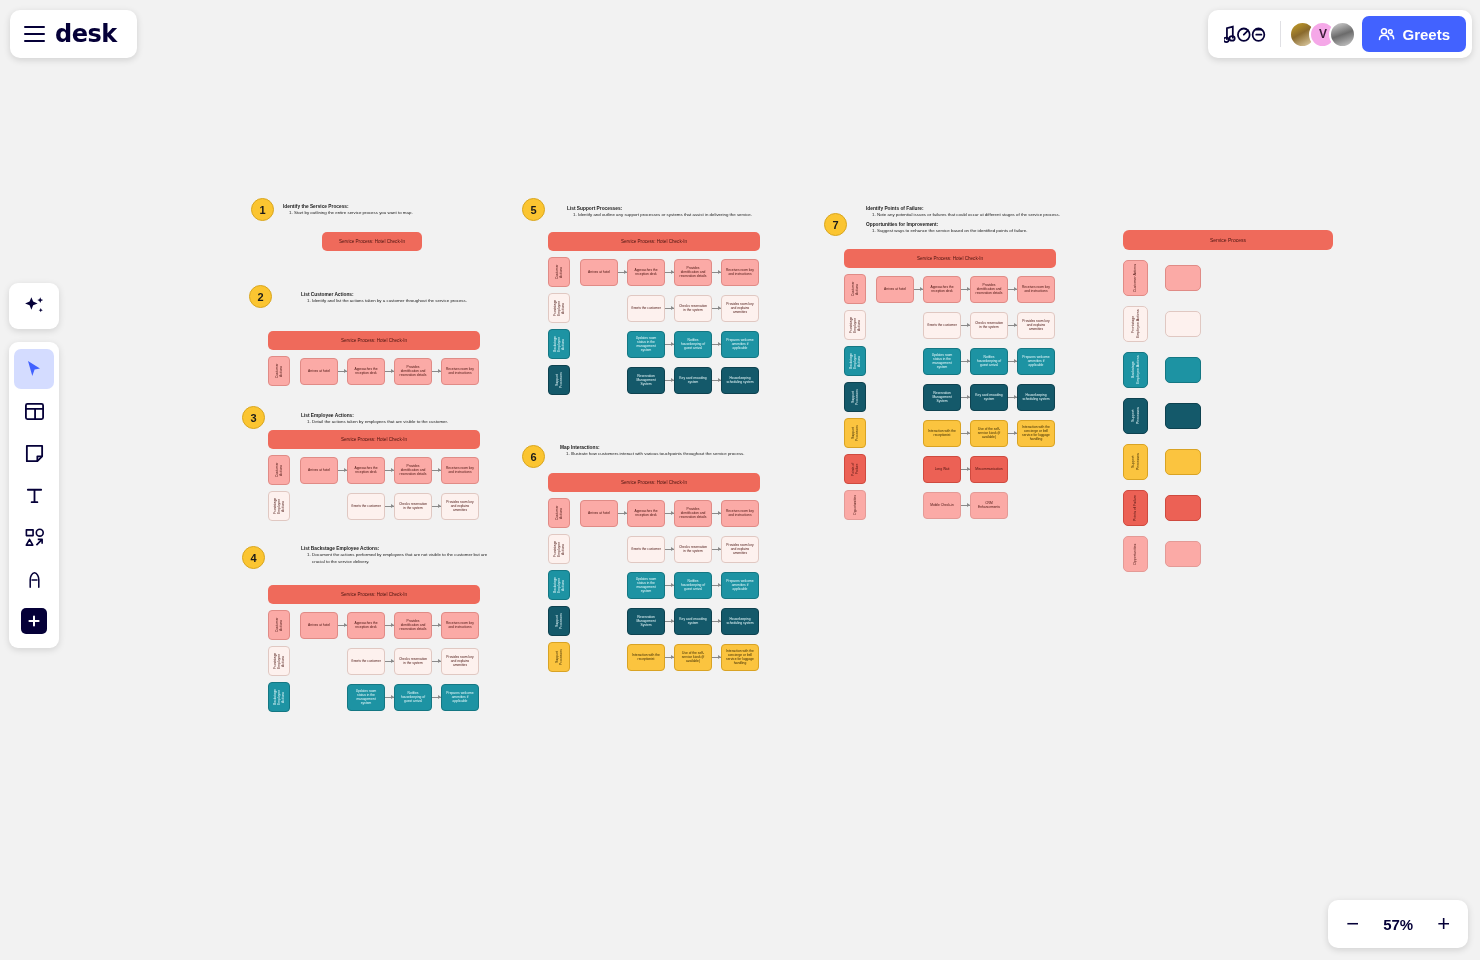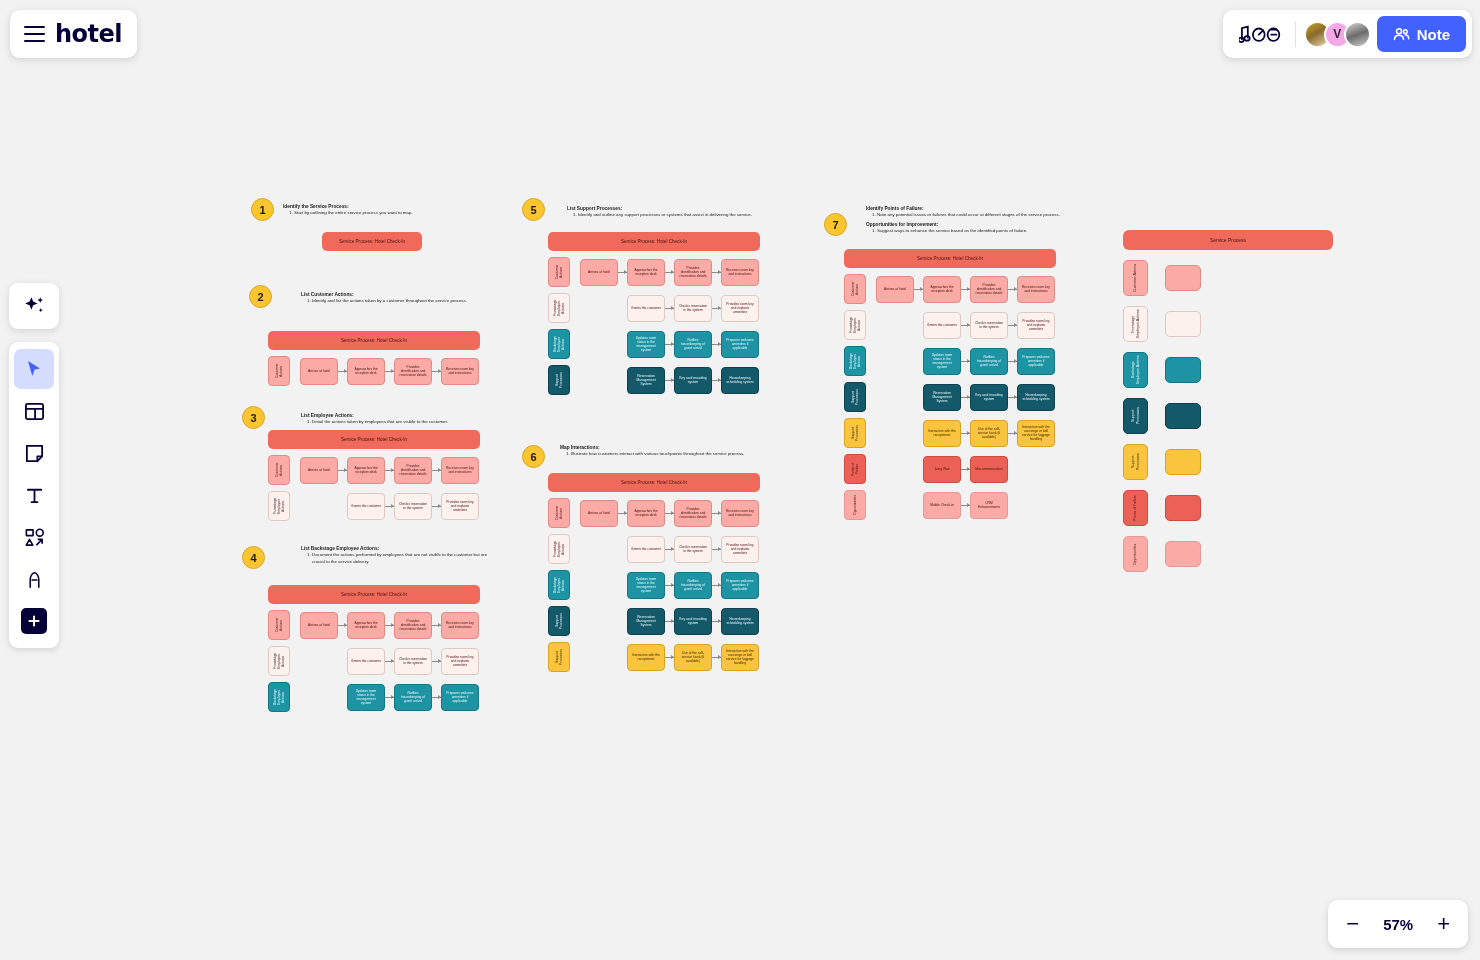--- a/index.html
+++ b/index.html
@@ -151,21 +151,21 @@
 </style>
 </head>
 <body>
 
 <div class="topbar-left">
   <div class="hamburger">
     <span></span>
       <span></span>
       <span></span>
   </div>
-  <div class="miro-logo">hotel</div>
+  <div class="miro-logo">desk</div>
 </div>
 
 <div class="topbar-right">
   <div class="notes-icon">
     <svg width="44" height="22" viewBox="0 0 60 30" fill="none" stroke="#050038" stroke-width="2.4" stroke-linecap="round">
       <path d="M4 22 L4 7 L12 5 L12 20"></path>
       <ellipse cx="3" cy="23" rx="3.6" ry="3"></ellipse>
       <ellipse cx="11" cy="21" rx="3.6" ry="3"></ellipse>
       <ellipse cx="27" cy="16" rx="8" ry="8.5"></ellipse>
       <path d="M27 16 L33 10"></path>
@@ -179,21 +179,21 @@
     <div class="avatar av2">V</div>
     <div class="avatar av3"></div>
   </div>
   <button class="share-btn">
     <svg width="17" height="15" viewBox="0 0 20 18" fill="none" stroke="#fff" stroke-width="1.8" stroke-linecap="round">
       <circle cx="7" cy="5.2" r="3"></circle>
       <path d="M1.6 15c0-3.2 2.4-5.2 5.4-5.2s5.4 2 5.4 5.2"></path>
       <circle cx="14.6" cy="5.6" r="2.2"></circle>
       <path d="M14.6 9.6c2.4 0 4 1.8 4 4.4"></path>
     </svg>
-    <span>Note</span>
+    <span>Greets</span>
   </button>
 </div>
 
 <div class="tool-ai">
   <svg width="25" height="25" viewBox="0 0 24 24" fill="#050038">
     <path d="M9 3l1.7 4.3L15 9l-4.3 1.7L9 15l-1.7-4.3L3 9l4.3-1.7z"></path>
     <path d="M17.5 3l.8 2 2 .8-2 .8-.8 2-.8-2-2-.8 2-.8z"></path>
     <path d="M18 13.5l.6 1.4 1.4.6-1.4.6-.6 1.4-.6-1.4-1.4-.6 1.4-.6z"></path>
   </svg>
 </div>

